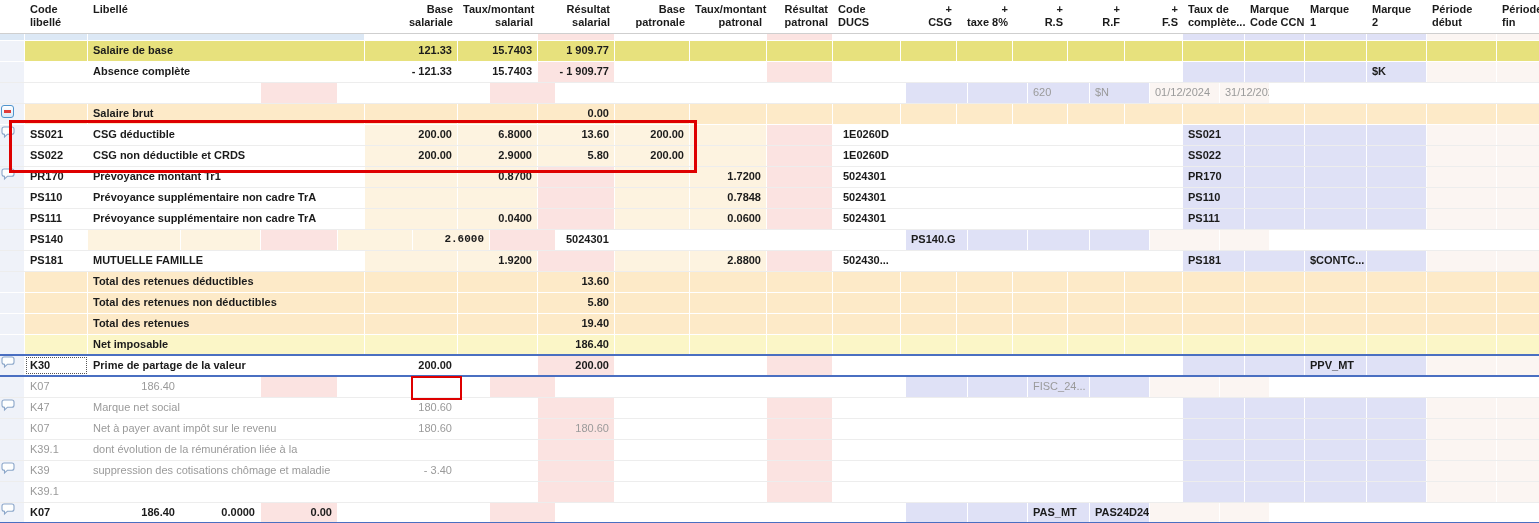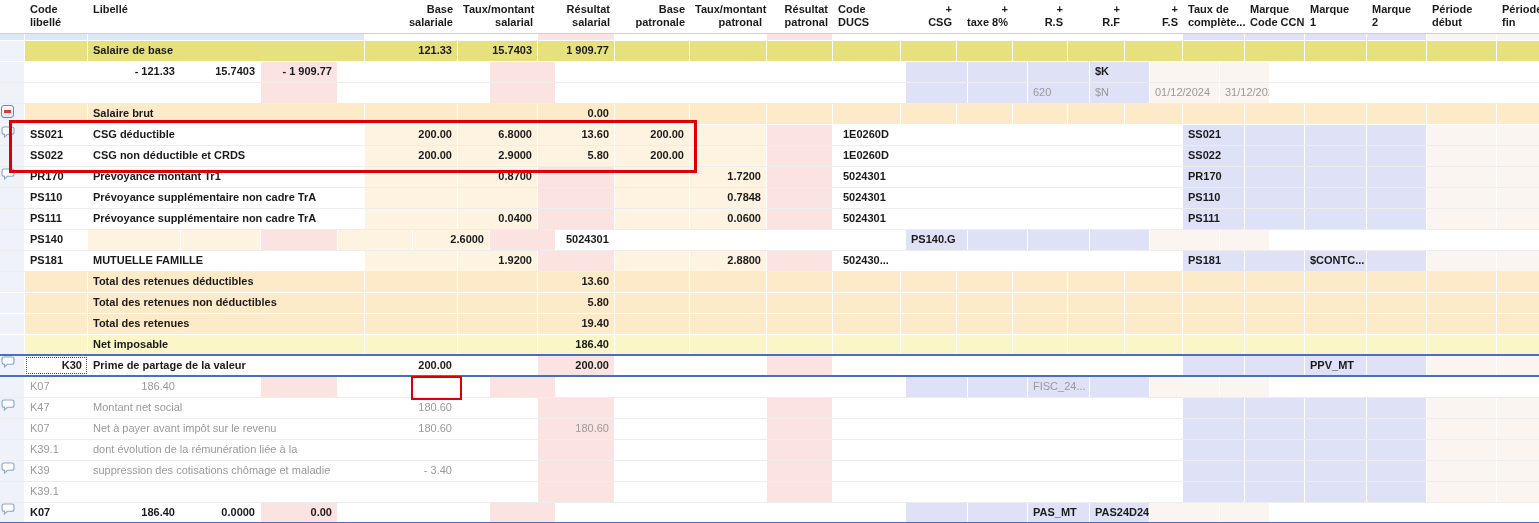--- a/index.html
+++ b/index.html
@@ -176,20 +176,21 @@
         <div class="cell a-left t-yellow" style="width: 62px;"></div>
         <div class="cell a-left t-yellow" style="width: 60px;"></div>
         <div class="cell a-left t-yellow" style="width: 62px;"></div>
         <div class="cell a-left t-yellow" style="width: 60px;"></div>
         <div class="cell a-left t-yellow" style="width: 70px;"></div>
         <div class="cell a-left t-yellow" style="width: 50px;"></div>
       </div>
       <div class="row boldrow">
         <div class="cell a-left c-icon" style="width: 25px;"></div>
         <div class="cell a-left" style="width: 63px;"></div>
+        <div class="cell a-left" style="width: 277px;">Absence complète</div>
         <div class="cell a-right" style="width: 93px;">- 121.33</div>
         <div class="cell a-right" style="width: 80px;">15.7403</div>
         <div class="cell a-right t-pink" style="width: 77px;">- 1 909.77</div>
         <div class="cell a-right" style="width: 75px;"></div>
         <div class="cell a-right" style="width: 77px;"></div>
         <div class="cell a-right t-pink" style="width: 66px;"></div>
         <div class="cell a-left c-ducs" style="width: 68px;"></div>
         <div class="cell a-right" style="width: 56px;"></div>
         <div class="cell a-right" style="width: 56px;"></div>
         <div class="cell a-right" style="width: 55px;"></div>
@@ -372,21 +373,21 @@
         <div class="cell a-left t-pw" style="width: 70px;"></div>
         <div class="cell a-left t-pw" style="width: 50px;"></div>
       </div>
       <div class="row boldrow">
         <div class="cell a-left c-icon" style="width: 25px;"></div>
         <div class="cell a-left" style="width: 63px;">PS140</div>
         <div class="cell a-right t-cream" style="width: 93px;"></div>
         <div class="cell a-right t-cream" style="width: 80px;"></div>
         <div class="cell a-right t-pink" style="width: 77px;"></div>
         <div class="cell a-right t-cream" style="width: 75px;"></div>
-        <div class="cell a-right t-cream" style="width: 77px;">2.6000</div>
+        <div class="cell a-right t-cream" style="width: 77px; font-family: Liberation Mono, monospace;">2.6000</div>
         <div class="cell a-right t-pink" style="width: 66px;"></div>
         <div class="cell a-left c-ducs" style="width: 68px;">5024301</div>
         <div class="cell a-right" style="width: 56px;"></div>
         <div class="cell a-right" style="width: 56px;"></div>
         <div class="cell a-right" style="width: 55px;"></div>
         <div class="cell a-right" style="width: 57px;"></div>
         <div class="cell a-right" style="width: 58px;"></div>
         <div class="cell a-left t-lav" style="width: 62px;">PS140.G</div>
         <div class="cell a-left t-lav" style="width: 60px;"></div>
         <div class="cell a-left t-lav" style="width: 62px;"></div>
@@ -508,21 +509,21 @@
         <div class="cell a-left t-pale" style="width: 60px;"></div>
         <div class="cell a-left t-pale" style="width: 70px;"></div>
         <div class="cell a-left t-pale" style="width: 50px;"></div>
       </div>
       <div class="row blueline boldrow">
         <div class="cell a-left c-icon" style="width: 25px;">
           <span><svg width="14" height="13" viewBox="0 0 14 13">
               <path d="M3.2 1h7.6c1.2 0 2.2.9 2.2 2v3.2c0 1.1-1 2-2.2 2H6.5L3.5 11V8.2h-.3C2 8.2 1 7.3 1 6.2V3c0-1.1 1-2 2.2-2z" fill="#fdfefe" stroke="#8ba6c9" stroke-width="1.1"></path>
             </svg></span>
         </div>
-        <div class="cell a-left sel" style="width: 63px; text-align: right;">K30</div>
+        <div class="cell a-left sel" style="width: 63px;">K30</div>
         <div class="cell a-left" style="width: 277px;">Prime de partage de la valeur</div>
         <div class="cell a-right" style="width: 93px;">200.00</div>
         <div class="cell a-right" style="width: 80px;"></div>
         <div class="cell a-right t-pink" style="width: 77px;">200.00</div>
         <div class="cell a-right" style="width: 75px;"></div>
         <div class="cell a-right" style="width: 77px;"></div>
         <div class="cell a-right t-pink" style="width: 66px;"></div>
         <div class="cell a-left c-ducs" style="width: 68px;"></div>
         <div class="cell a-right" style="width: 56px;"></div>
         <div class="cell a-right" style="width: 56px;"></div>
@@ -558,21 +559,21 @@
         <div class="cell a-left t-pw" style="width: 70px;"></div>
         <div class="cell a-left t-pw" style="width: 50px;"></div>
       </div>
       <div class="row greyrow">
         <div class="cell a-left c-icon" style="width: 25px;">
           <span><svg width="14" height="13" viewBox="0 0 14 13">
               <path d="M3.2 1h7.6c1.2 0 2.2.9 2.2 2v3.2c0 1.1-1 2-2.2 2H6.5L3.5 11V8.2h-.3C2 8.2 1 7.3 1 6.2V3c0-1.1 1-2 2.2-2z" fill="#fdfefe" stroke="#8ba6c9" stroke-width="1.1"></path>
             </svg></span>
         </div>
         <div class="cell a-left" style="width: 63px;">K47</div>
-        <div class="cell a-left" style="width: 277px;">Montant net social</div>
+        <div class="cell a-left" style="width: 277px;">Marque net social</div>
         <div class="cell a-right" style="width: 93px;">180.60</div>
         <div class="cell a-right" style="width: 80px;"></div>
         <div class="cell a-right t-pink" style="width: 77px;"></div>
         <div class="cell a-right" style="width: 75px;"></div>
         <div class="cell a-right" style="width: 77px;"></div>
         <div class="cell a-right t-pink" style="width: 66px;"></div>
         <div class="cell a-left c-ducs" style="width: 68px;"></div>
         <div class="cell a-right" style="width: 56px;"></div>
         <div class="cell a-right" style="width: 56px;"></div>
         <div class="cell a-right" style="width: 55px;"></div>

